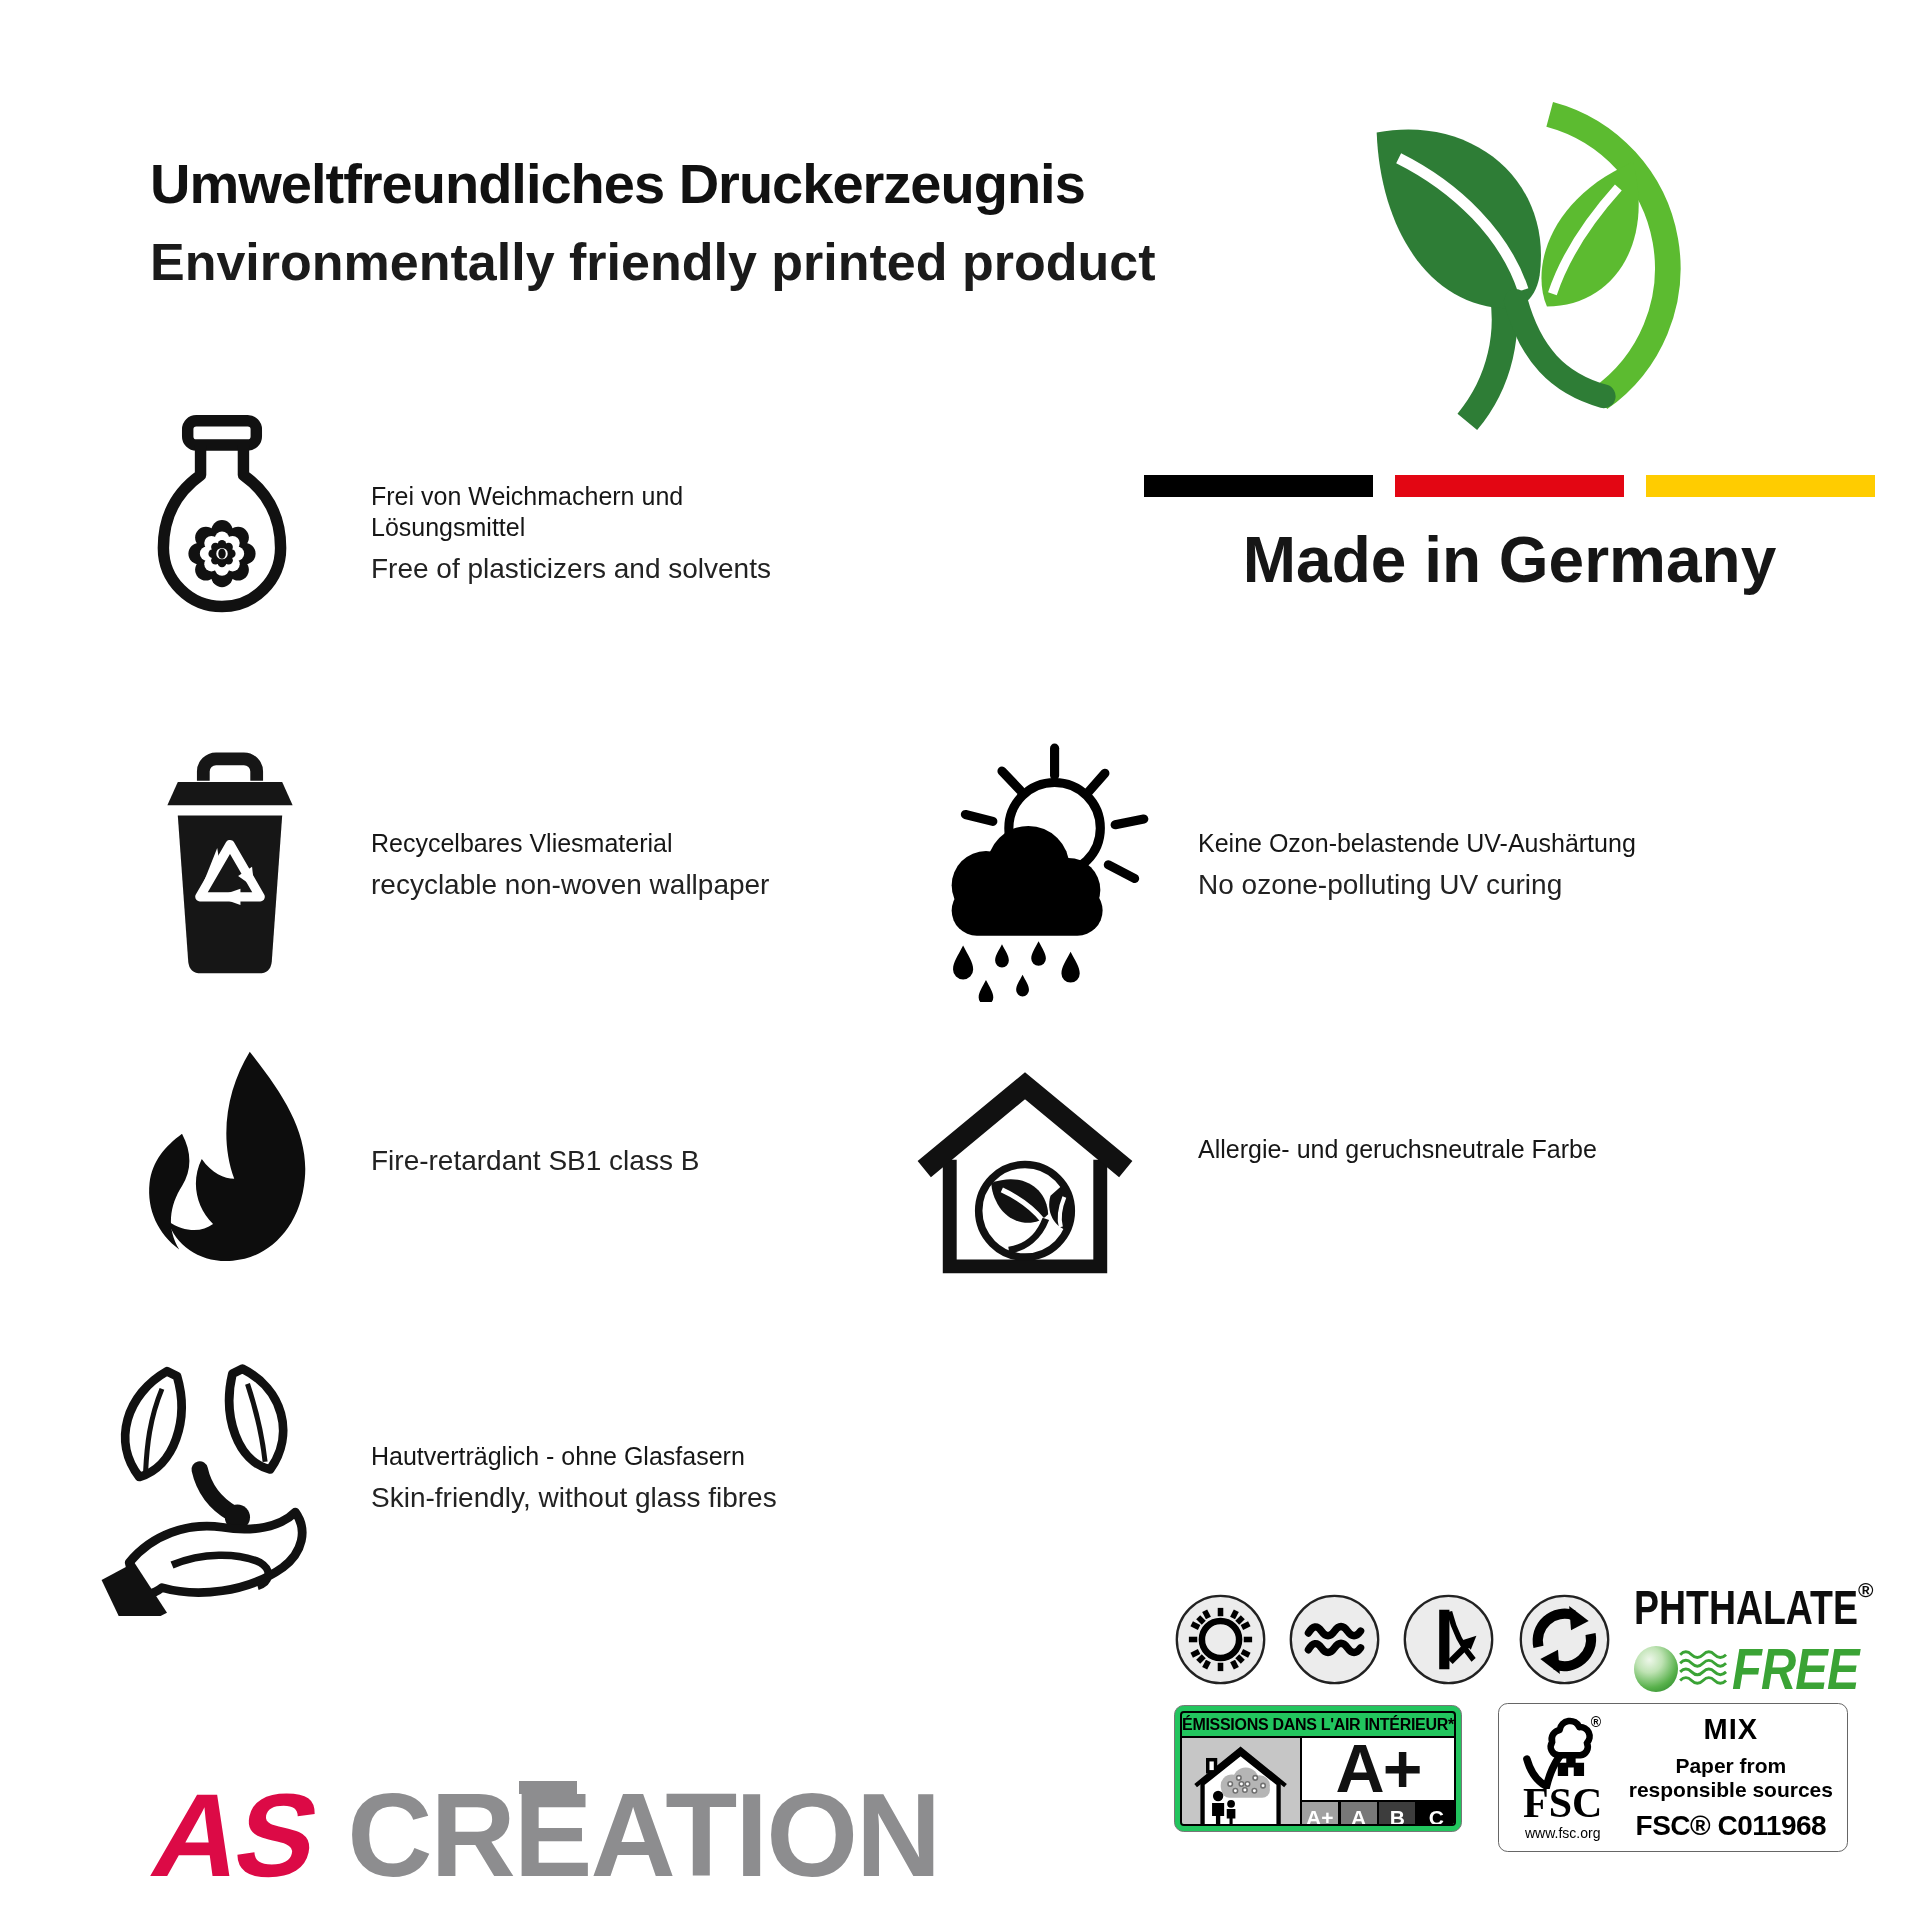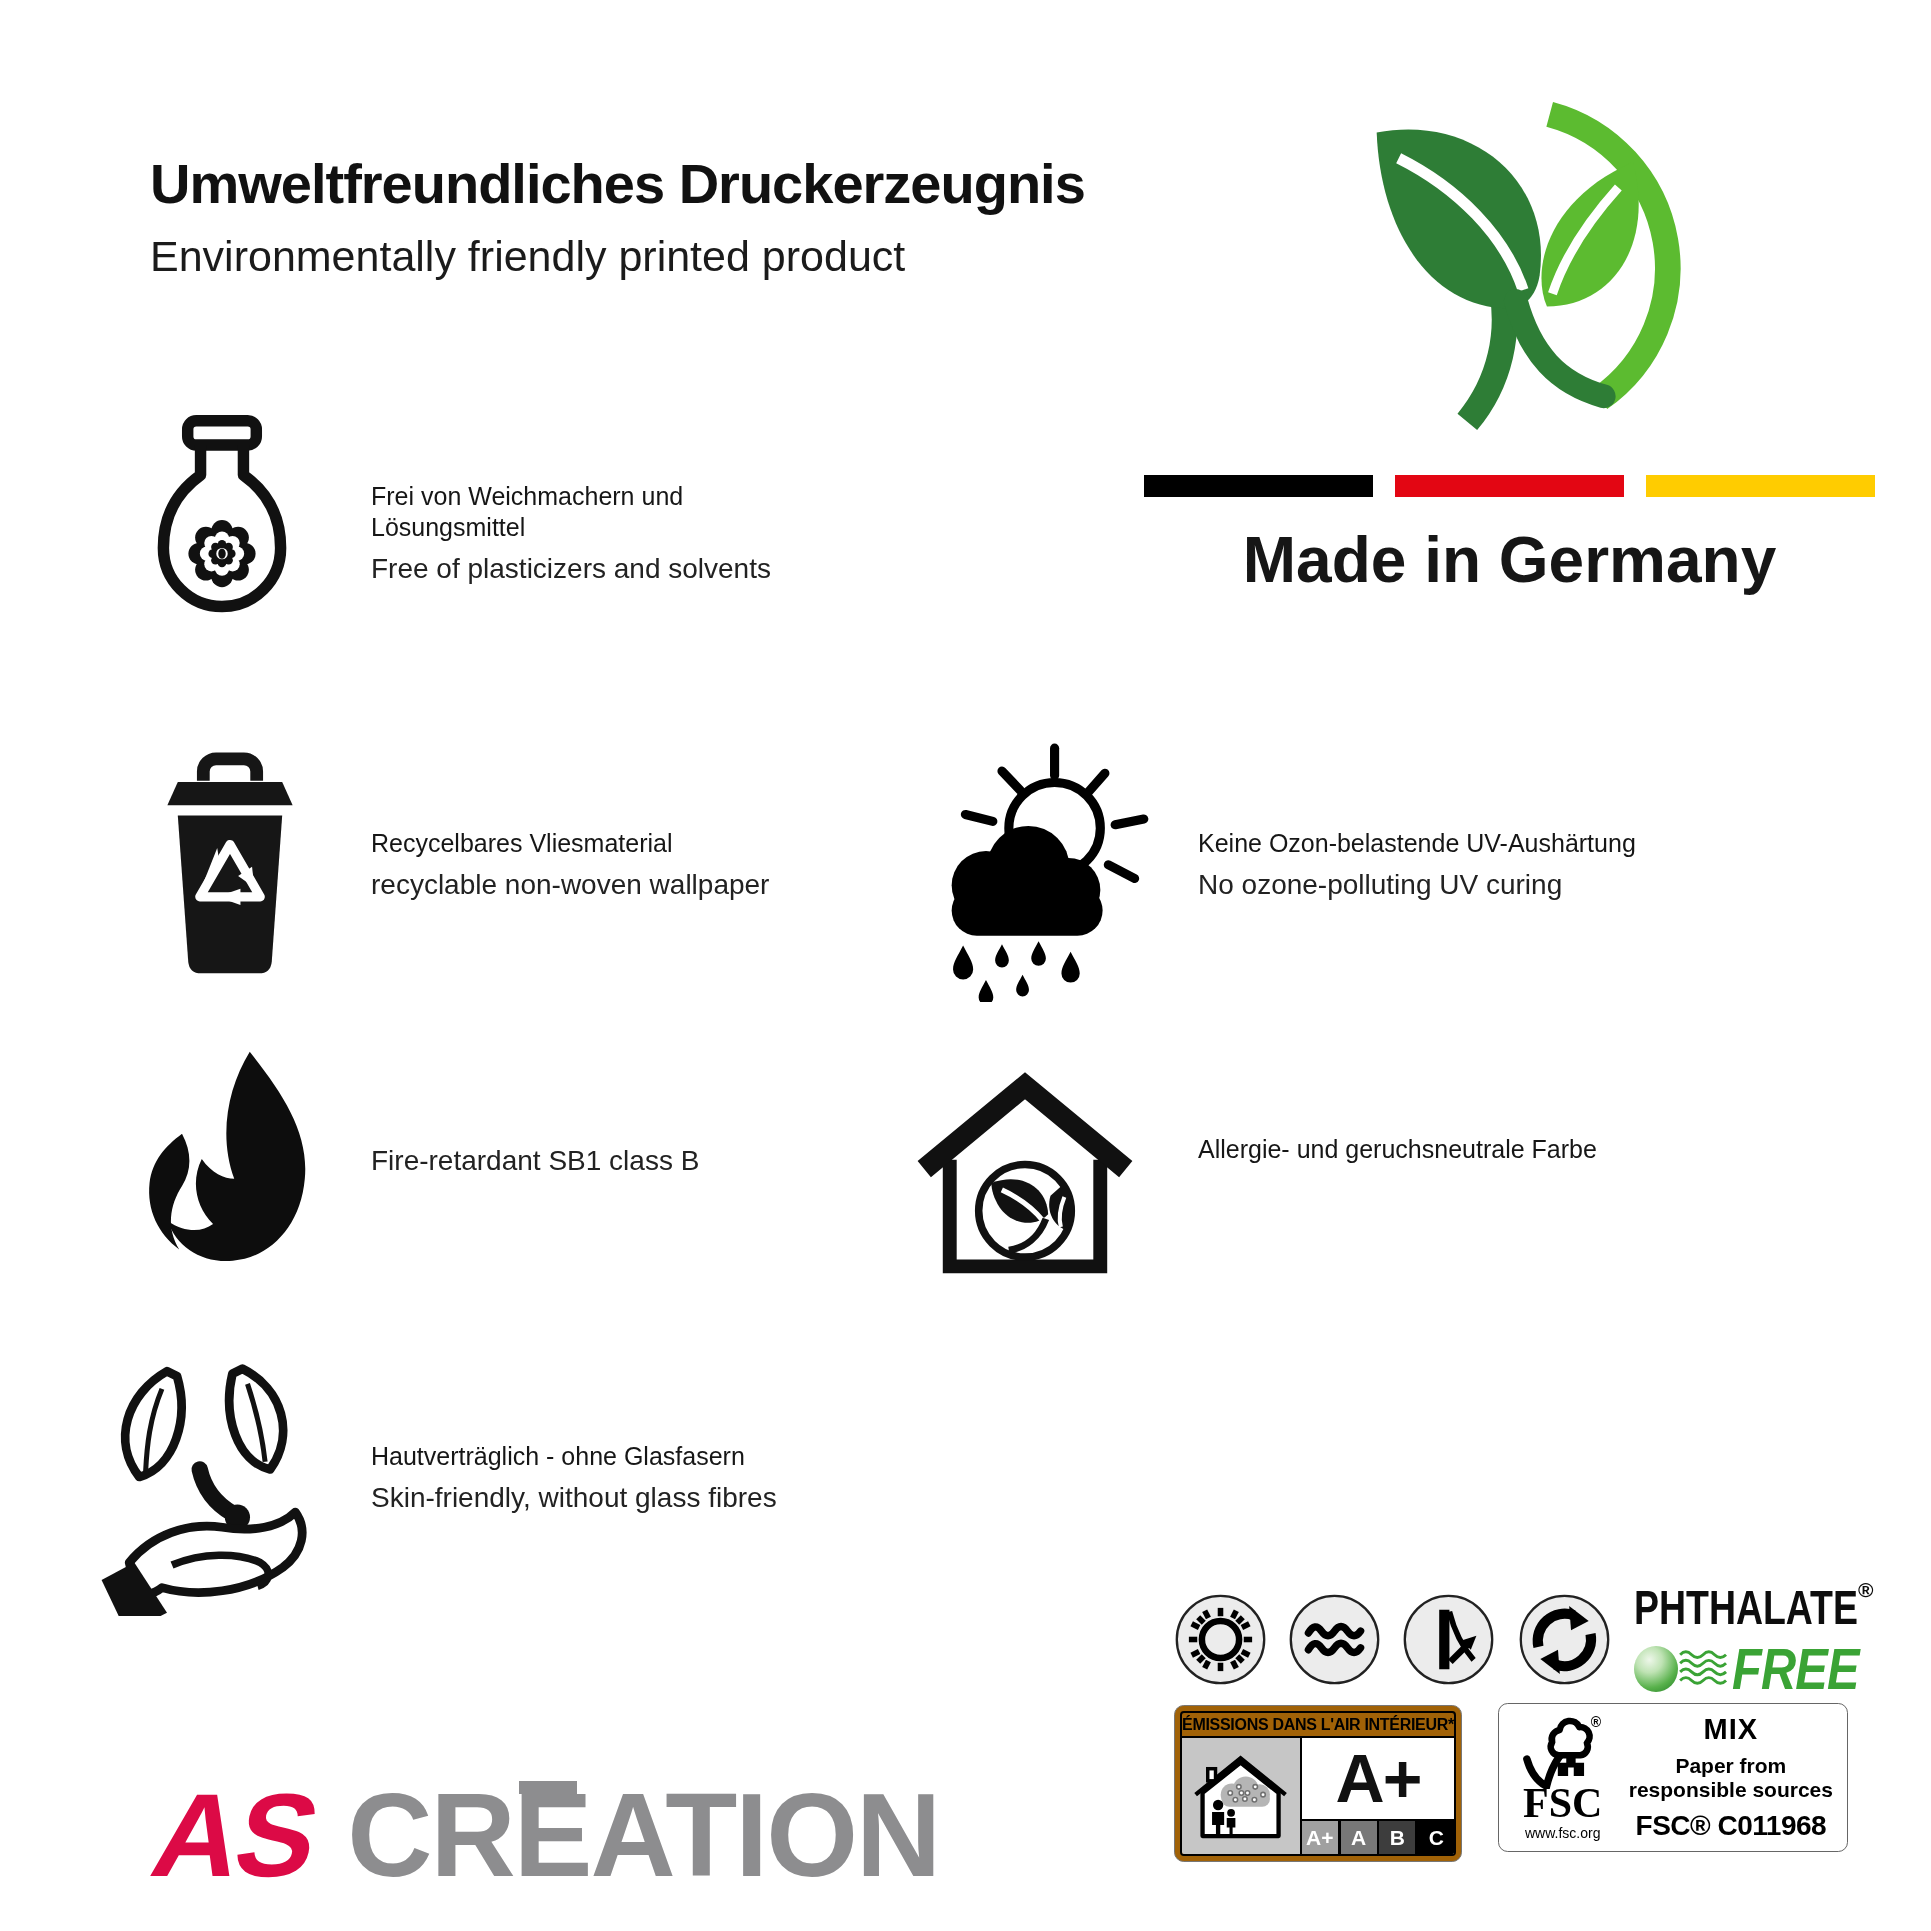--- a/index.html
+++ b/index.html
@@ -1,39 +1,39 @@
 <!DOCTYPE html>
 <html><head>
 <meta charset="utf-8">
 <style>
   html,body{margin:0;padding:0;background:#fff;}
   body{width:1931px;height:1931px;position:relative;font-family:"Liberation Sans",sans-serif;color:#1b1b1b;overflow:hidden;}
   .abs{position:absolute;}
   
   .hdr-title{left:150px;top:151px;font-size:56px;font-weight:bold;letter-spacing:-1px;color:#111;}
-  .hdr-sub{left:150px;top:232px;font-size:43px;color:#1b1b1b;}
+  .hdr-sub{left:150px;top:232px;font-size:52px;color:#1b1b1b;font-weight:bold;}
   
   .ft-text{line-height:1.22;}
   .ft-title{font-size:25px;color:#161616;white-space:pre-line;}
   .ft-sub{font-size:28px;color:#222;margin-top:9.7px;}
   
   .flag{left:1144px;top:475px;display:flex;gap:22px;}
   .flag div{width:229px;height:22px;}
   .mig{left:1144px;top:523px;width:731px;text-align:center;font-size:64px;font-weight:bold;color:#161616;letter-spacing:0px;}
   
   .circ{width:93px;height:93px;}
   
   .phth{left:1634px;top:1580px;width:251px;}
   .phth-word{display:inline-block;font-size:48px;font-weight:bold;letter-spacing:0px;color:#0d0d0d;transform:scaleX(0.78);transform-origin:left;white-space:nowrap;}
   .phth-reg{position:absolute;left:224px;top:-1.9px;font-size:21px;font-weight:bold;color:#0d0d0d;}
   .phth-l2{display:flex;align-items:center;margin-top:0px;}
   .sphere{width:44px;height:46px;border-radius:50%;background:radial-gradient(circle at 35% 30%, #eef7ea 0%, #bfe3b4 30%, #58b14b 65%, #1e7a21 100%);}
   .free{display:inline-block;font-size:58px;font-weight:bold;font-style:italic;color:#3AA335;transform:scaleX(0.84);transform-origin:left;letter-spacing:-1px;}
   
-  .em-badge{left:1174px;top:1705px;width:288px;height:157px;background:#a16207;border:1.9px solid #777;border-radius:9.7px;padding:4.8px;box-sizing:border-box;}
+  .em-badge{left:1174px;top:1705px;width:288px;height:127px;background:#22c55e;border:1.9px solid #777;border-radius:9.7px;padding:4.8px;box-sizing:border-box;}
   .em-in{border:2.9px solid #000;border-radius:3.9px;height:100%;box-sizing:border-box;display:flex;flex-direction:column;overflow:hidden;}
   .em-hdr{font-size:16px;font-weight:bold;text-align:center;letter-spacing:-0.3px;padding:2.9px 0 1.9px;color:#000;border-bottom:2.9px solid #000;white-space:nowrap;}
   .em-body{flex:1;display:flex;}
   .em-left{width:118px;background:#c6c6c6;border-right:2.9px solid #000;display:flex;align-items:center;justify-content:center;}
   .em-right{flex:1;display:flex;flex-direction:column;background:#fff;}
   .em-grade{flex:1;display:flex;align-items:center;justify-content:center;font-size:68px;font-weight:bold;color:#111;line-height:0.8;letter-spacing:-1.9px;}
   .em-scale{display:flex;background:#000;gap:2.9px;border-top:2.9px solid #000;height:33px;}
   .em-scale div{flex:1;display:flex;align-items:center;justify-content:center;color:#fff;font-weight:bold;font-size:21px;}
   .sc0{background:#a0a0a0;}.sc1{background:#787878;}.sc2{background:#3d3d3d;}.sc3{background:#000;}
   

